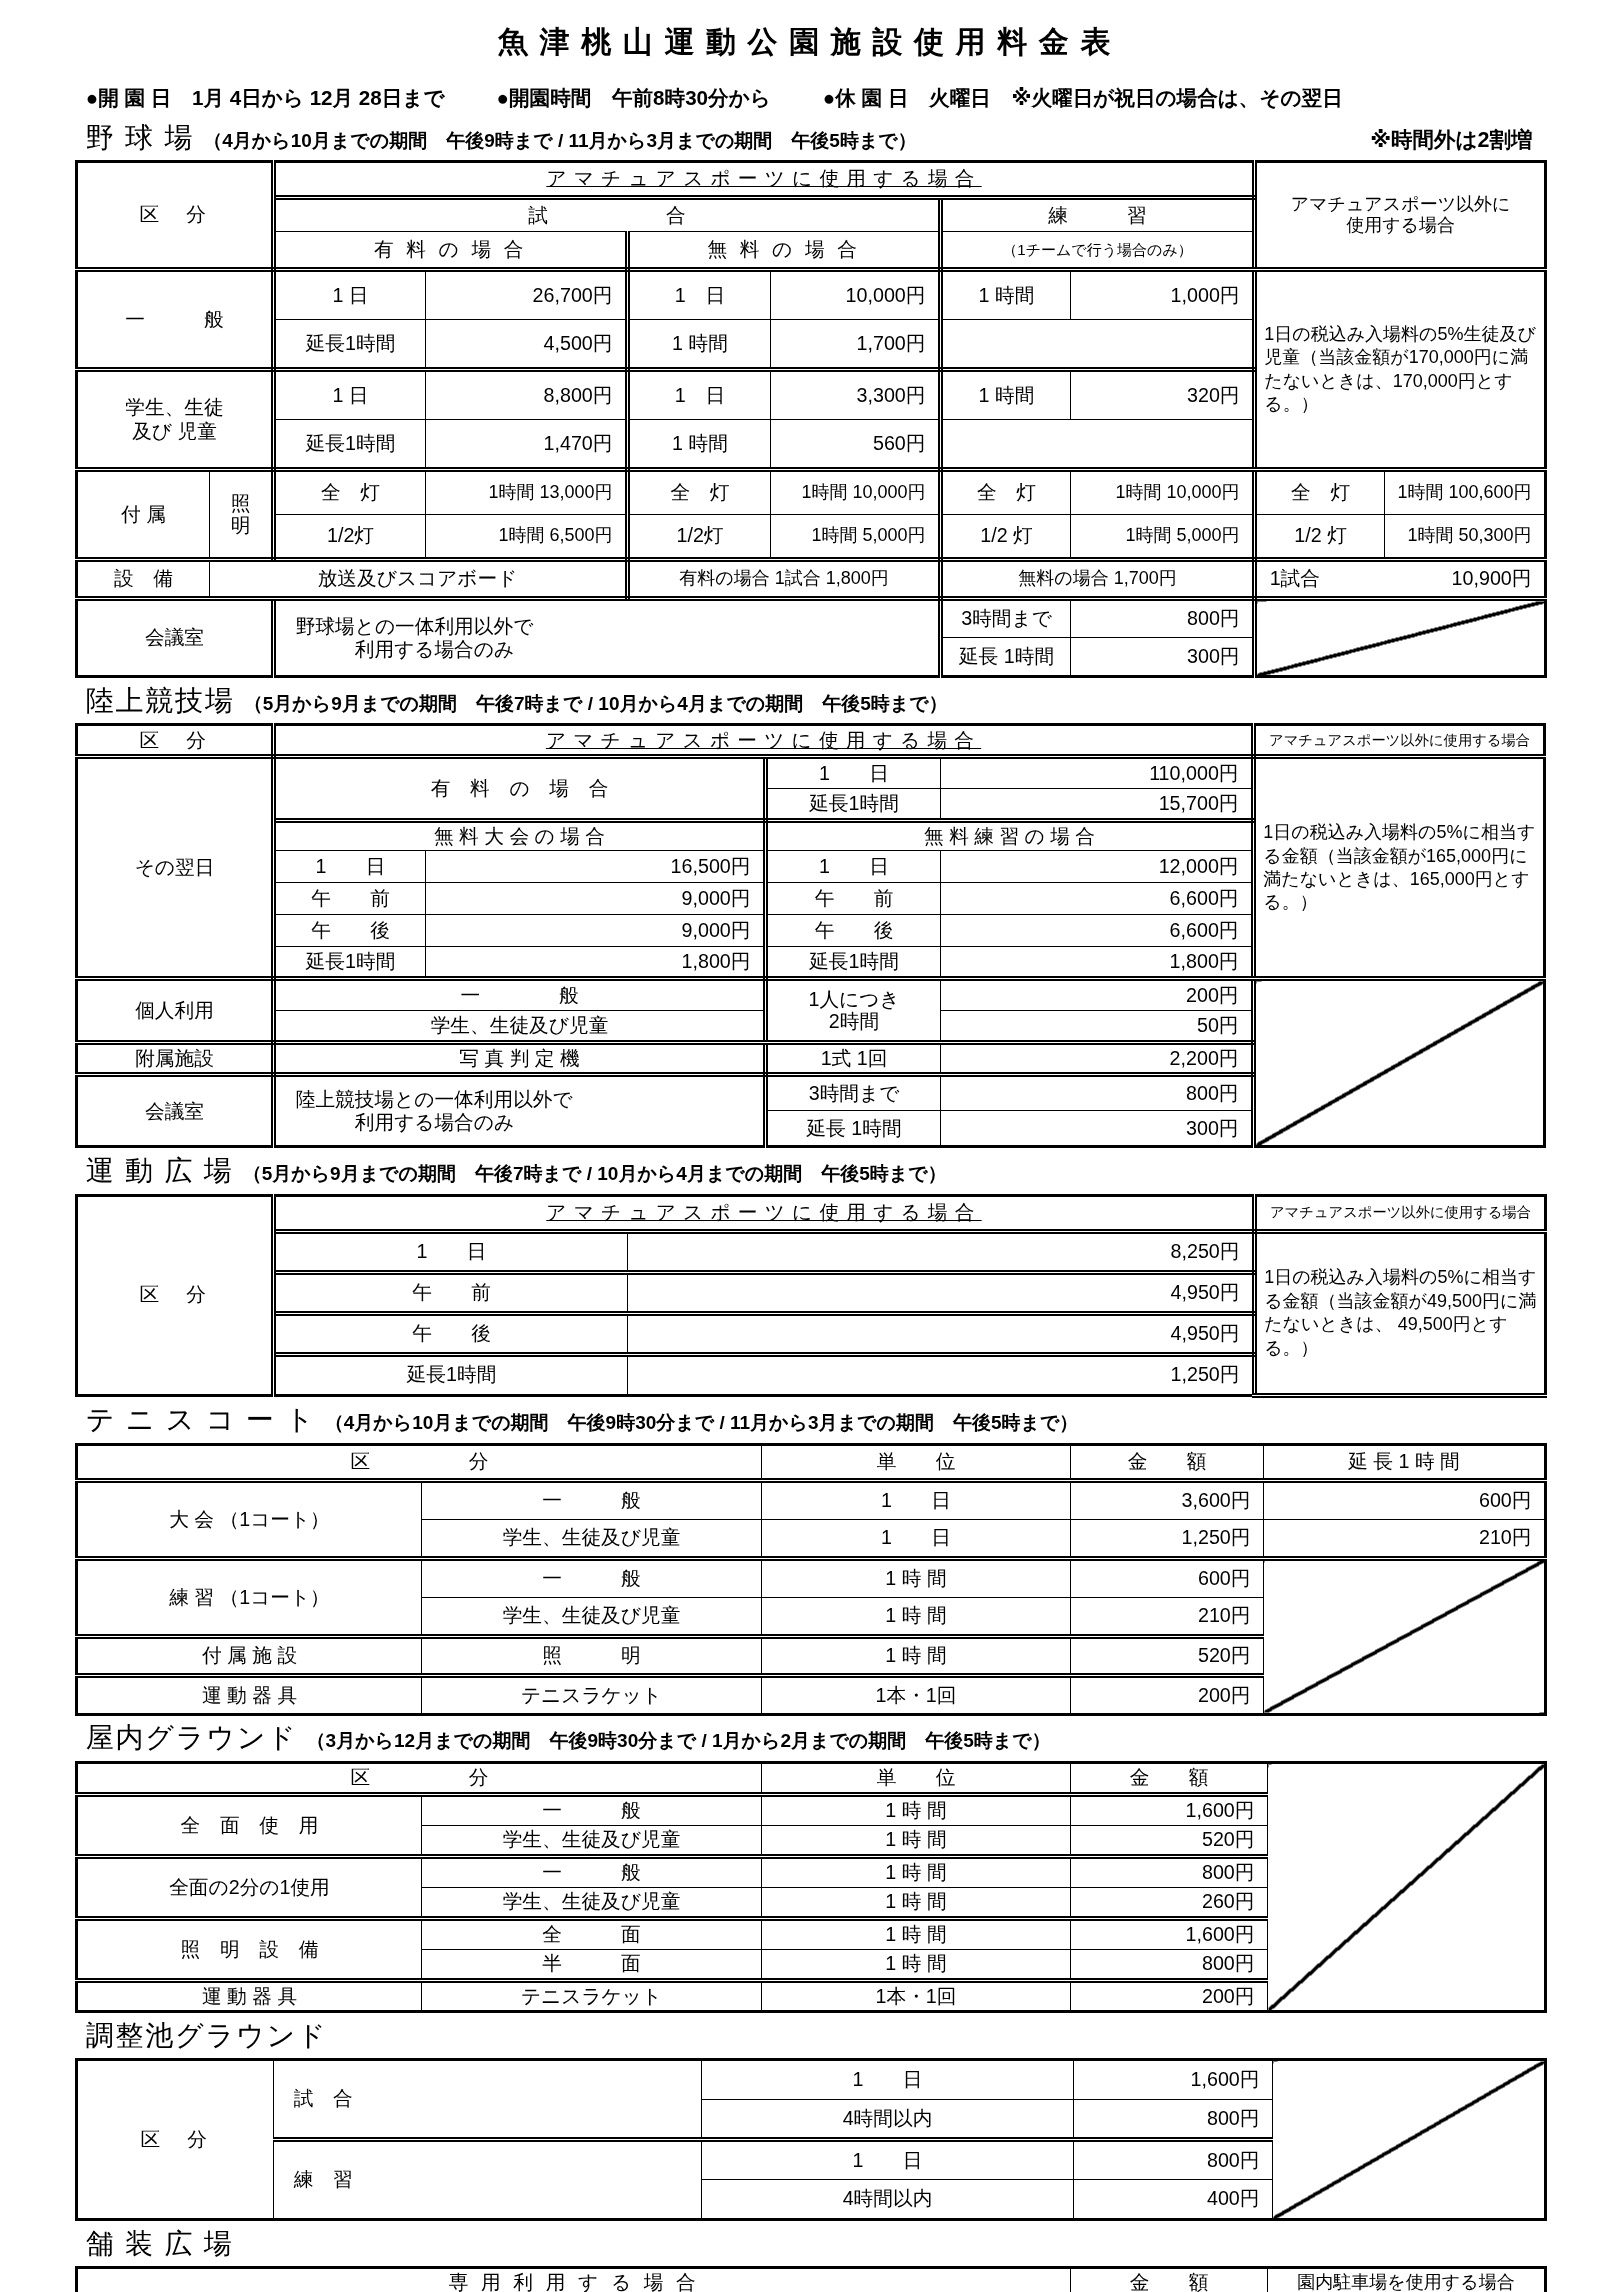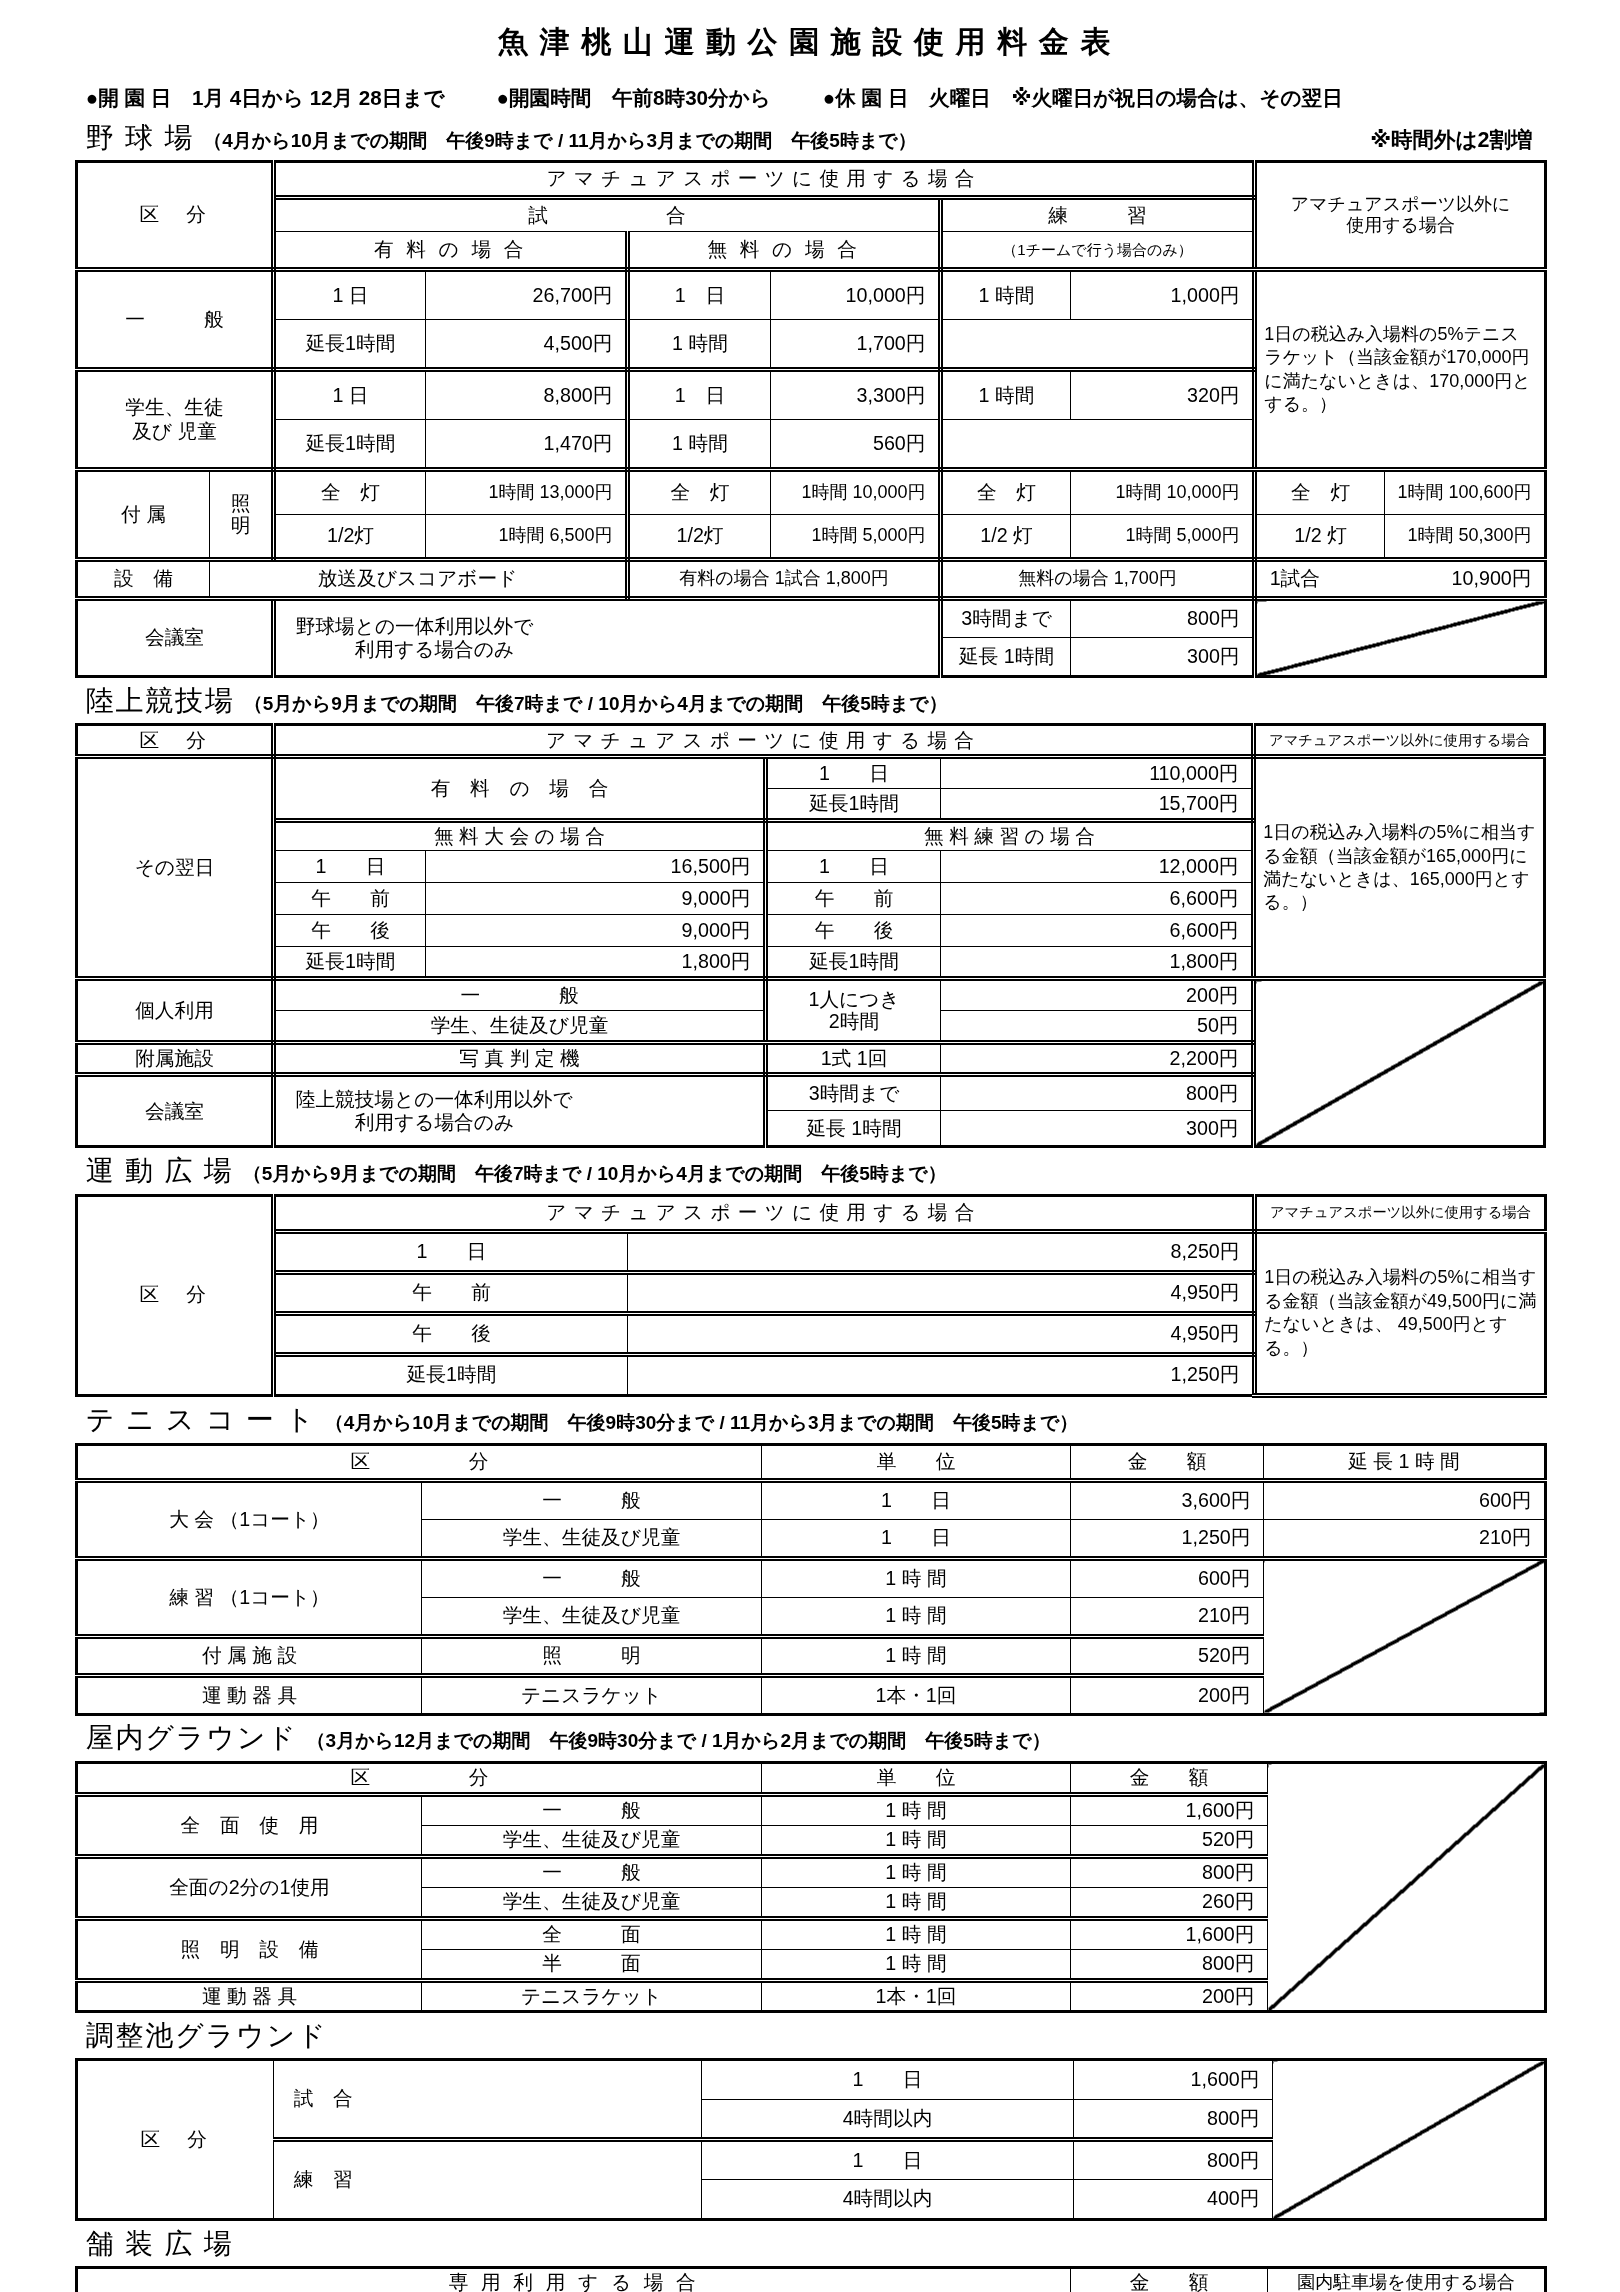--- a/index.html
+++ b/index.html
@@ -14,21 +14,21 @@
   .sec .rn{margin-left:auto;margin-right:12.5px;font-size:21.5px;font-weight:bold;}
   table.tbl{border-collapse:collapse;table-layout:fixed;width:1469px;border:3.6px solid #000;}
   .tbl td{border:1.8px solid #000;font-size:19.7px;text-align:center;padding:0.9px 7.2px;
           overflow:hidden;vertical-align:middle;line-height:1.2;}
   td.prc{text-align:right;padding-right:12.5px;}
   td.lft{text-align:left;padding-left:19.7px;}
   td.sm{font-size:15px;}
   td.sm2{font-size:18px;}
   td.sm3{font-size:14.3px;padding:0.9px 1.8px;}
   td.note{font-size:18px;text-align:left;padding:1.8px 7.2px;line-height:1.3;}
-  td.ls8{letter-spacing:7.2px;}
+  td.ls8{letter-spacing:7.2px;text-decoration:underline;}
   td.ls4{letter-spacing:3.6px;}
   td.pre{white-space:pre-line;}
   tr.gb > td, td.bb{border-bottom:5.4px double #000;}
   td.rd{border-right:5.4px double #000;}
   td.diag{background:linear-gradient(to bottom right,
           transparent calc(50% - 1.8px),#000 calc(50% - 1.8px),
           #000 calc(50% + 1.8px),transparent calc(50% + 1.8px));}
   td.tight{line-height:1.1;}
 </style>
 </head>
@@ -80,21 +80,21 @@
       <td colspan="2" class="rd sm">（1チームで行う場合のみ）</td>
     </tr>
     <tr style="height:50px">
       <td colspan="2" rowspan="2" class="rd bb">一　　　般</td>
       <td>1 日</td>
       <td class="prc rd">26,700円</td>
       <td>1　日</td>
       <td class="prc rd">10,000円</td>
       <td>1 時間</td>
       <td class="prc rd">1,000円</td>
-      <td colspan="2" rowspan="4" class="note bb">1日の税込み入場料の5%テニスラケット（当該金額が170,000円に満たないときは、170,000円とする。）</td>
+      <td colspan="2" rowspan="4" class="note bb">1日の税込み入場料の5%生徒及び児童（当該金額が170,000円に満たないときは、170,000円とする。）</td>
     </tr>
     <tr style="height:50px" class="gb">
       <td>延長1時間</td>
       <td class="prc rd">4,500円</td>
       <td>1 時間</td>
       <td class="prc rd">1,700円</td>
       <td colspan="2" class="rd"></td>
     </tr>
     <tr style="height:50px">
       <td colspan="2" rowspan="2" class="rd bb pre">学生、生徒

